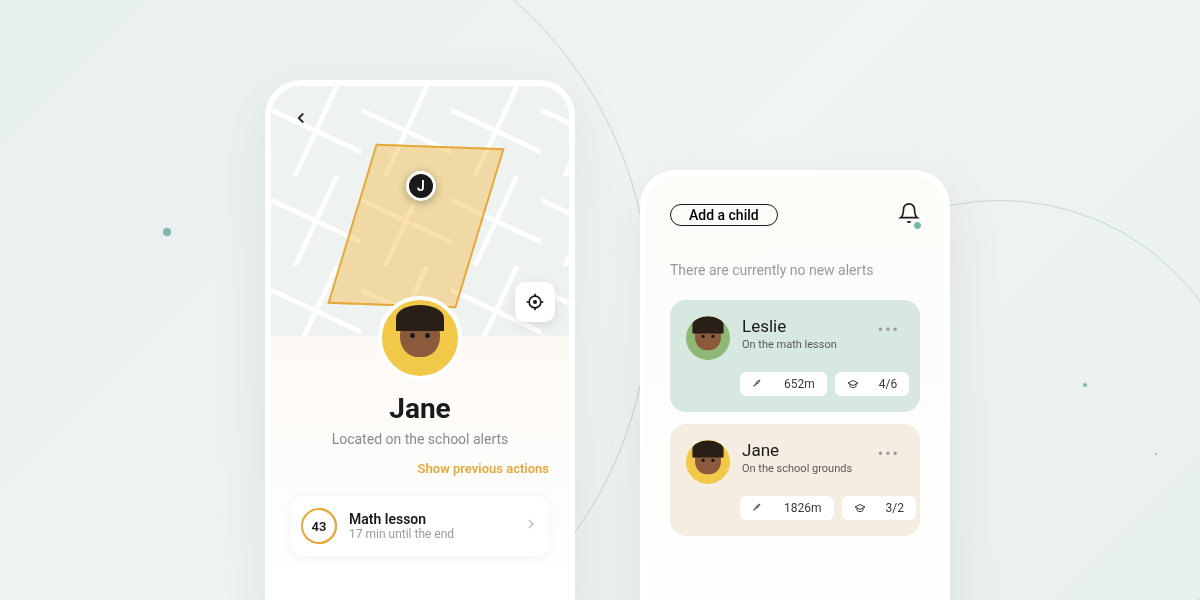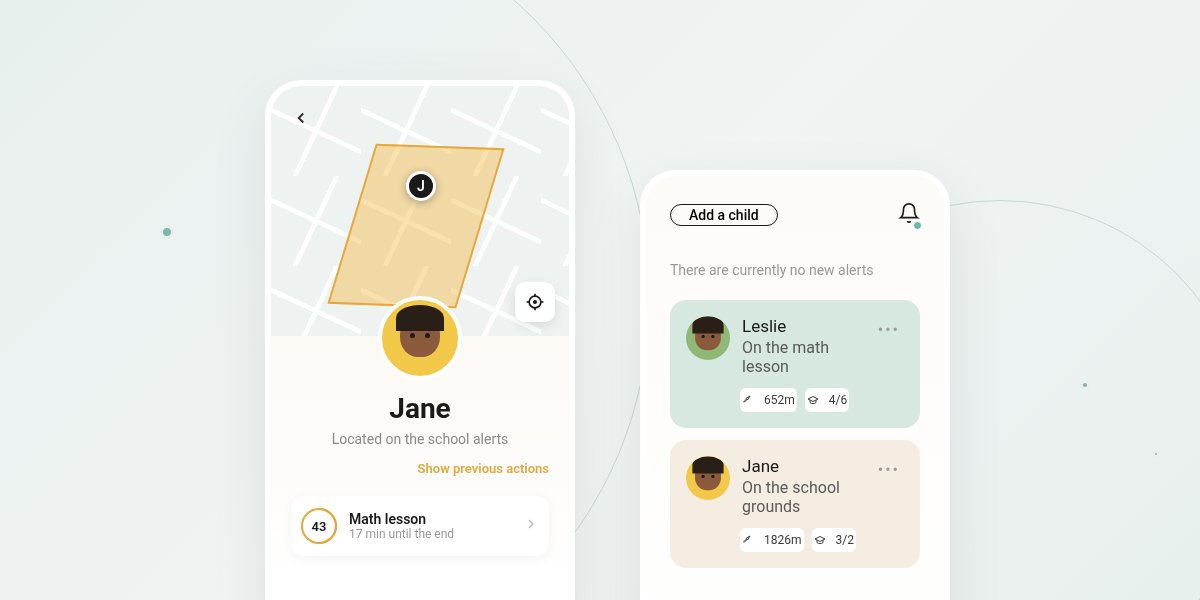--- a/index.html
+++ b/index.html
@@ -308,42 +308,42 @@
   display: flex;
   align-items: center;
   justify-content: center;
   overflow: hidden;
   flex-shrink: 0;
 }
 .card-avatar.g { background: #8fb876; }
 .card-avatar.y { background: #f2c849; }
 .card-info { flex: 1; }
 .card-name { font-size: 17px; font-weight: 400; color: #1a1a1a; }
-.card-status { font-size: 16px; color: #5a5a5a; margin-top: 2px; }
+.card-status { font-size: 11px; color: #5a5a5a; margin-top: 2px; }
 .card-more {
   color: #9a9a9a;
   font-size: 16px;
   letter-spacing: 2px;
   cursor: pointer;
   padding: 4px;
 }
 .card-chips {
   display: flex;
   gap: 8px;
   padding-left: 54px;
 }
 .chip {
   background: #fff;
-  padding: 5px 2px;
+  padding: 5px 12px;
   border-radius: 6px;
   font-size: 12px;
   color: #3a3a3a;
   display: flex;
   align-items: center;
-  gap: 10px;
+  gap: 20px;
 }
 .chip svg { width: 12px; height: 12px; }
 </style>
 </head>
 <body>
 
 <div class="bg-circle-1"></div>
 <div class="bg-circle-2"></div>
 <div class="bg-dot dot-1"></div>
 <div class="bg-dot dot-2"></div>

